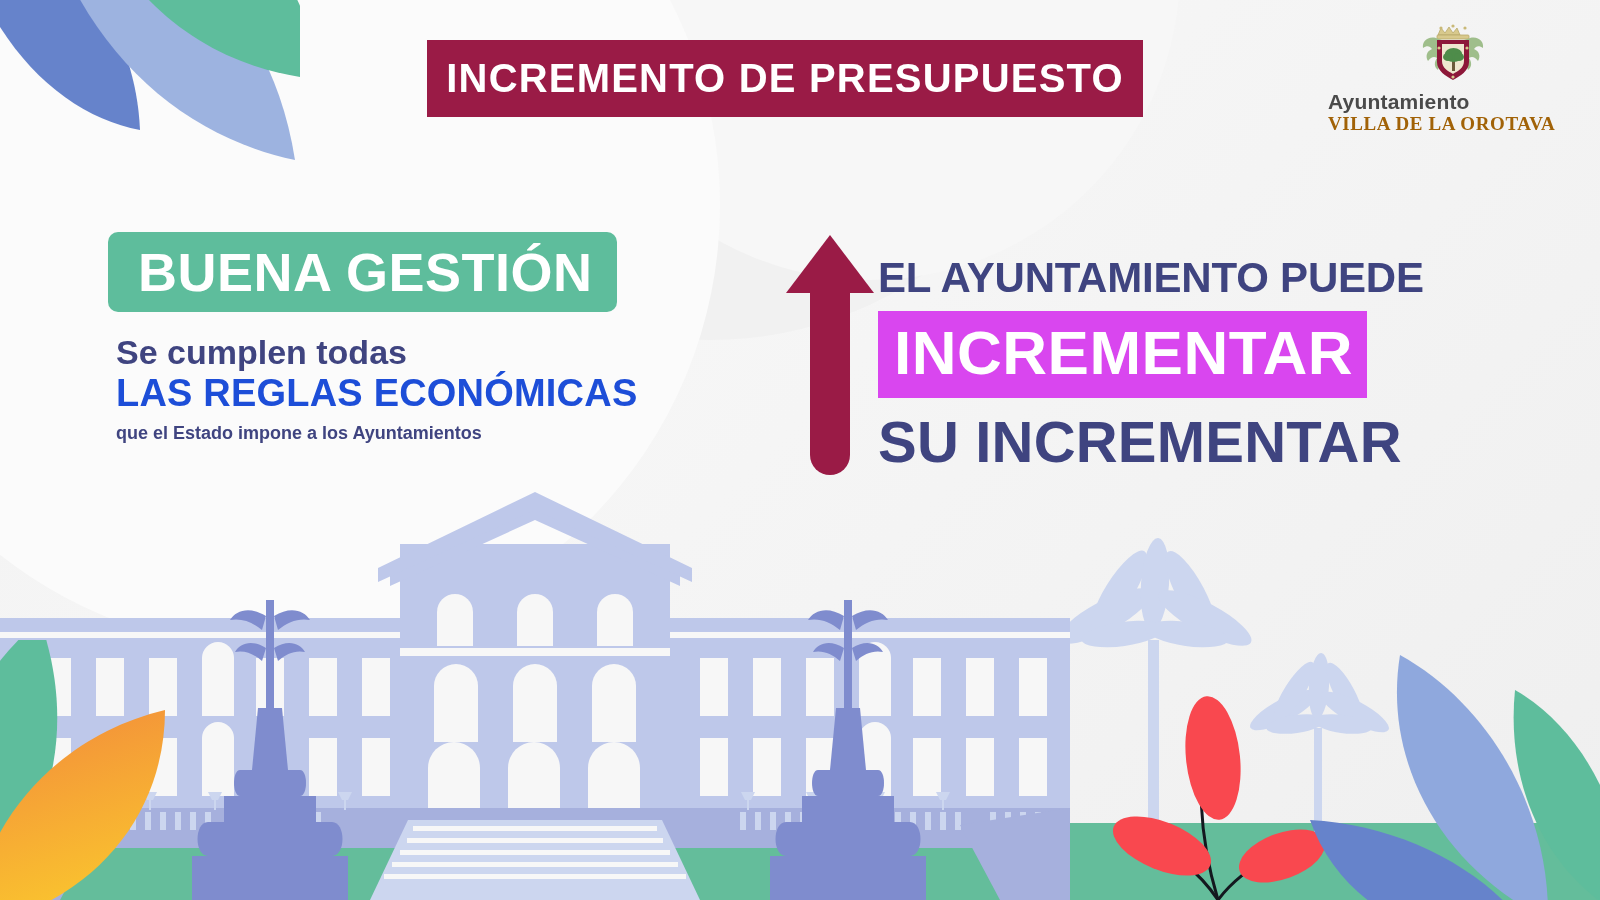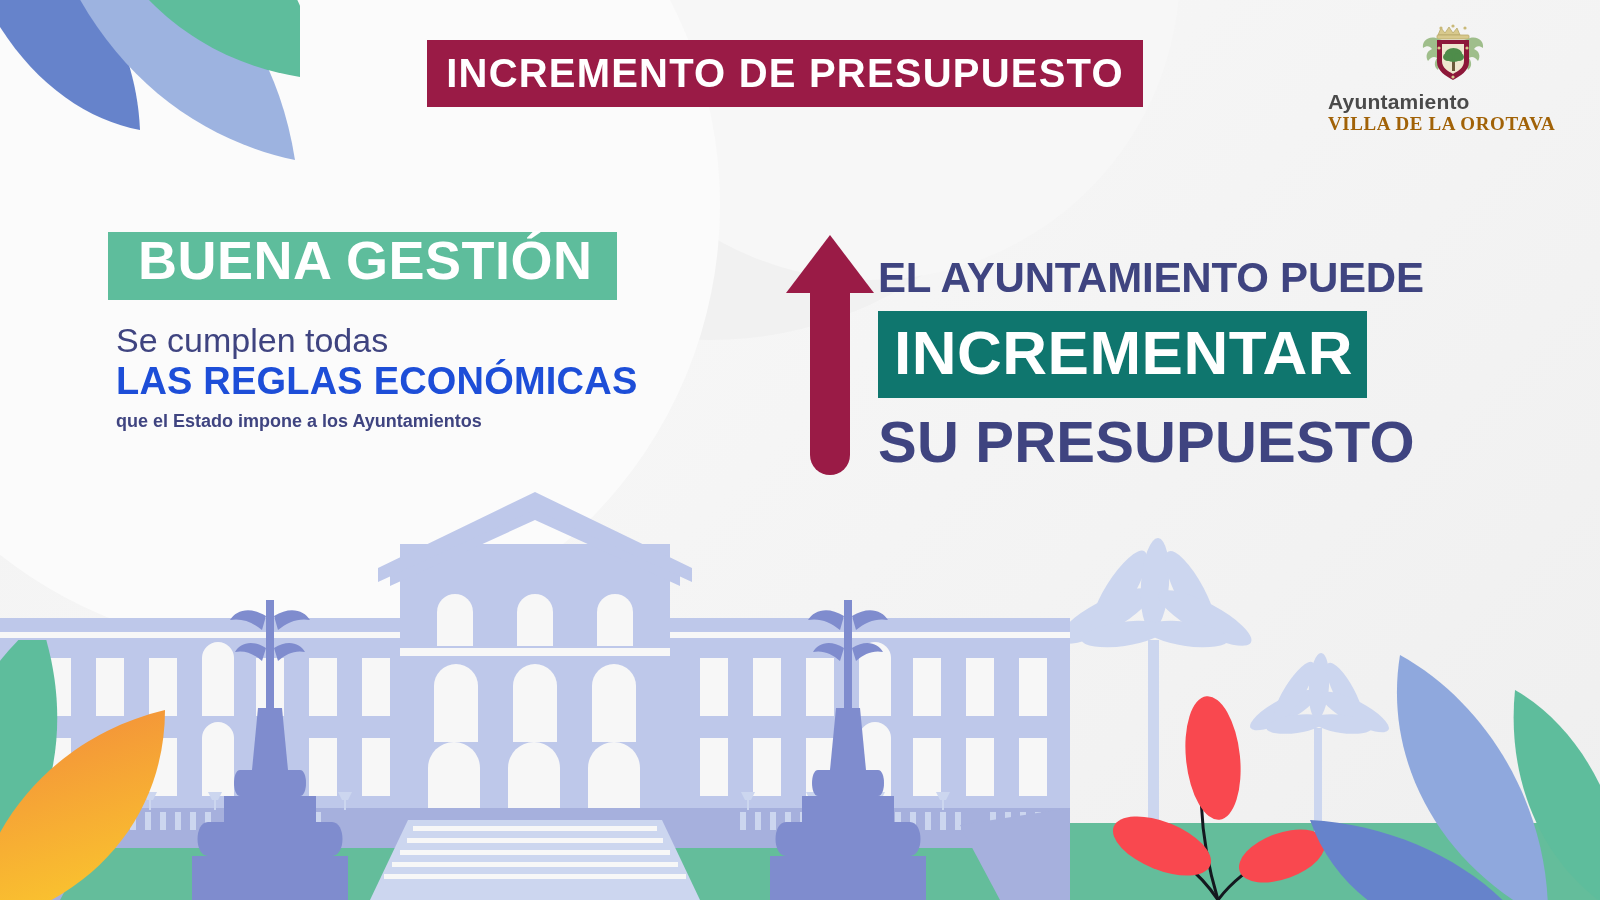--- a/index.html
+++ b/index.html
@@ -58,21 +58,21 @@
 
   
   #scenery { position: absolute; left: 0; top: 440px; width: 1600px; height: 460px; }
 
   
   #header-banner {
     position: absolute;
     left: 427px;
     top: 40px;
     width: 716px;
-    height: 67px;
+    height: 77px;
     background: #9a1b46;
     display: flex;
     align-items: center;
     justify-content: center;
   }
   #header-banner .banner-text {
     color: #ffffff;
     font-size: 40px;
     font-weight: bold;
     letter-spacing: 1.2px;
@@ -105,27 +105,28 @@
 
   
   #left-message { position: absolute; left: 108px; top: 232px; width: 640px; }
   .green-chip {
     display: inline-block;
     background: #5ebd9c;
     color: #ffffff;
     font-size: 54px;
     font-weight: bold;
     letter-spacing: .5px;
-    padding: 0 24px 12px 30px;
+    padding: 12px 24px 12px 30px;
     line-height: 1.04;
+    border-radius: 10px;
   }
   .navy-md {
     color: #3f4480;
     font-size: 34px;
-    font-weight: normal;
+    font-weight: bold;
     line-height: 1.18;
     margin-top: 20px;
     padding-left: 8px;
   }
   .navy-lg {
     color: #1d4ed8;
     font-size: 38px;
     font-weight: bold;
     line-height: 1.12;
     letter-spacing: .2px;
@@ -149,21 +150,21 @@
     color: #3f4480;
     font-size: 42px;
     font-weight: bold;
     letter-spacing: -.2px;
     line-height: 1.06;
     white-space: nowrap;
     margin-top: 18px;
   }
   .green-chip-2 {
     display: inline-block;
-    background: #0f766e;
+    background: #d946ef;
     color: #ffffff;
     font-size: 62px;
     font-weight: bold;
     letter-spacing: .5px;
     line-height: 1.02;
     padding: 10px 14px 14px 16px;
     margin-top: 10px;
     white-space: nowrap;
   }
   .navy-cap-2 {
@@ -480,16 +481,16 @@
   </div>
 
   <svg id="up-arrow" width="92" height="250" viewBox="0 0 92 250">
     <polygon points="46,4 90,62 2,62" fill="#9a1b46"></polygon>
     <path d="M26 56 h40 v168 a20 20 0 0 1 -40 0 z" fill="#9a1b46"></path>
   </svg>
 
   <div id="right-message">
     <div class="navy-cap">EL AYUNTAMIENTO PUEDE</div>
     <div class="green-chip-2">INCREMENTAR</div>
-    <div class="navy-cap-2">SU PRESUPUESTO</div>
+    <div class="navy-cap-2">SU INCREMENTAR</div>
   </div>
 
 </div>
 
 </body></html>

